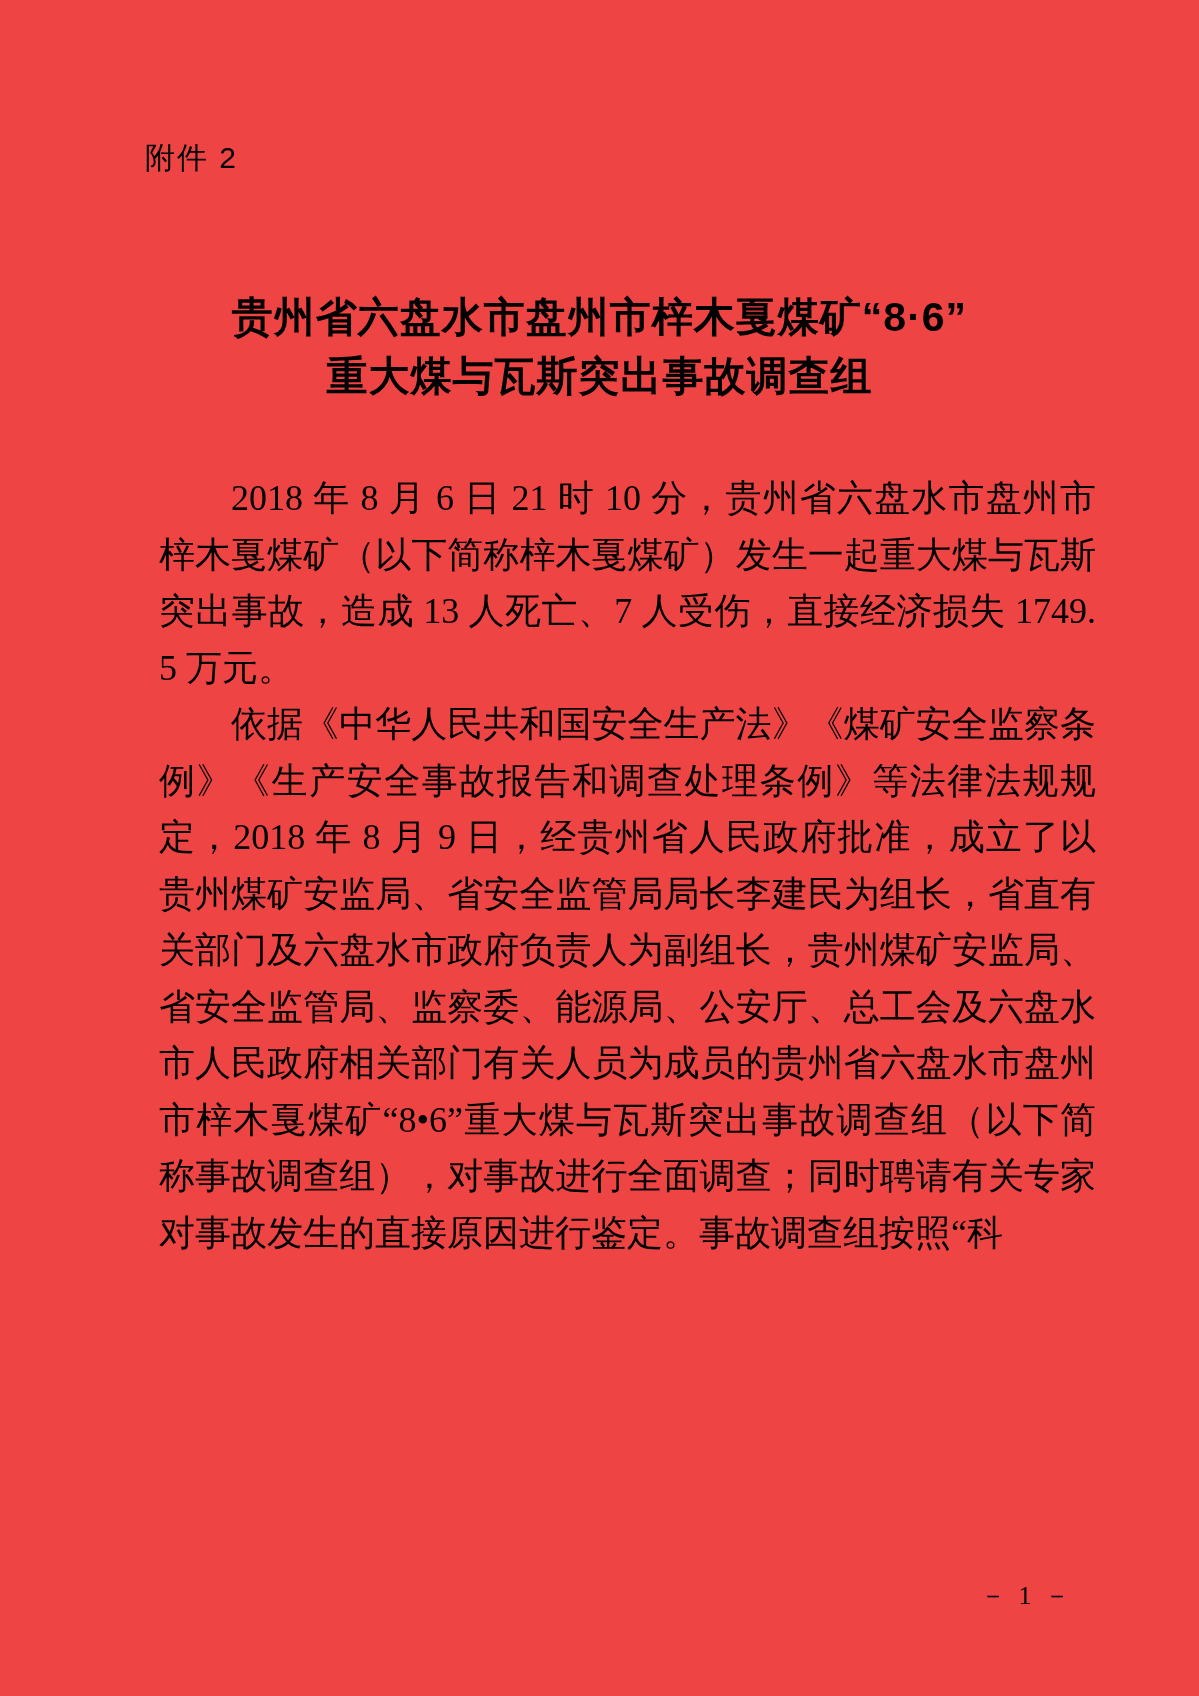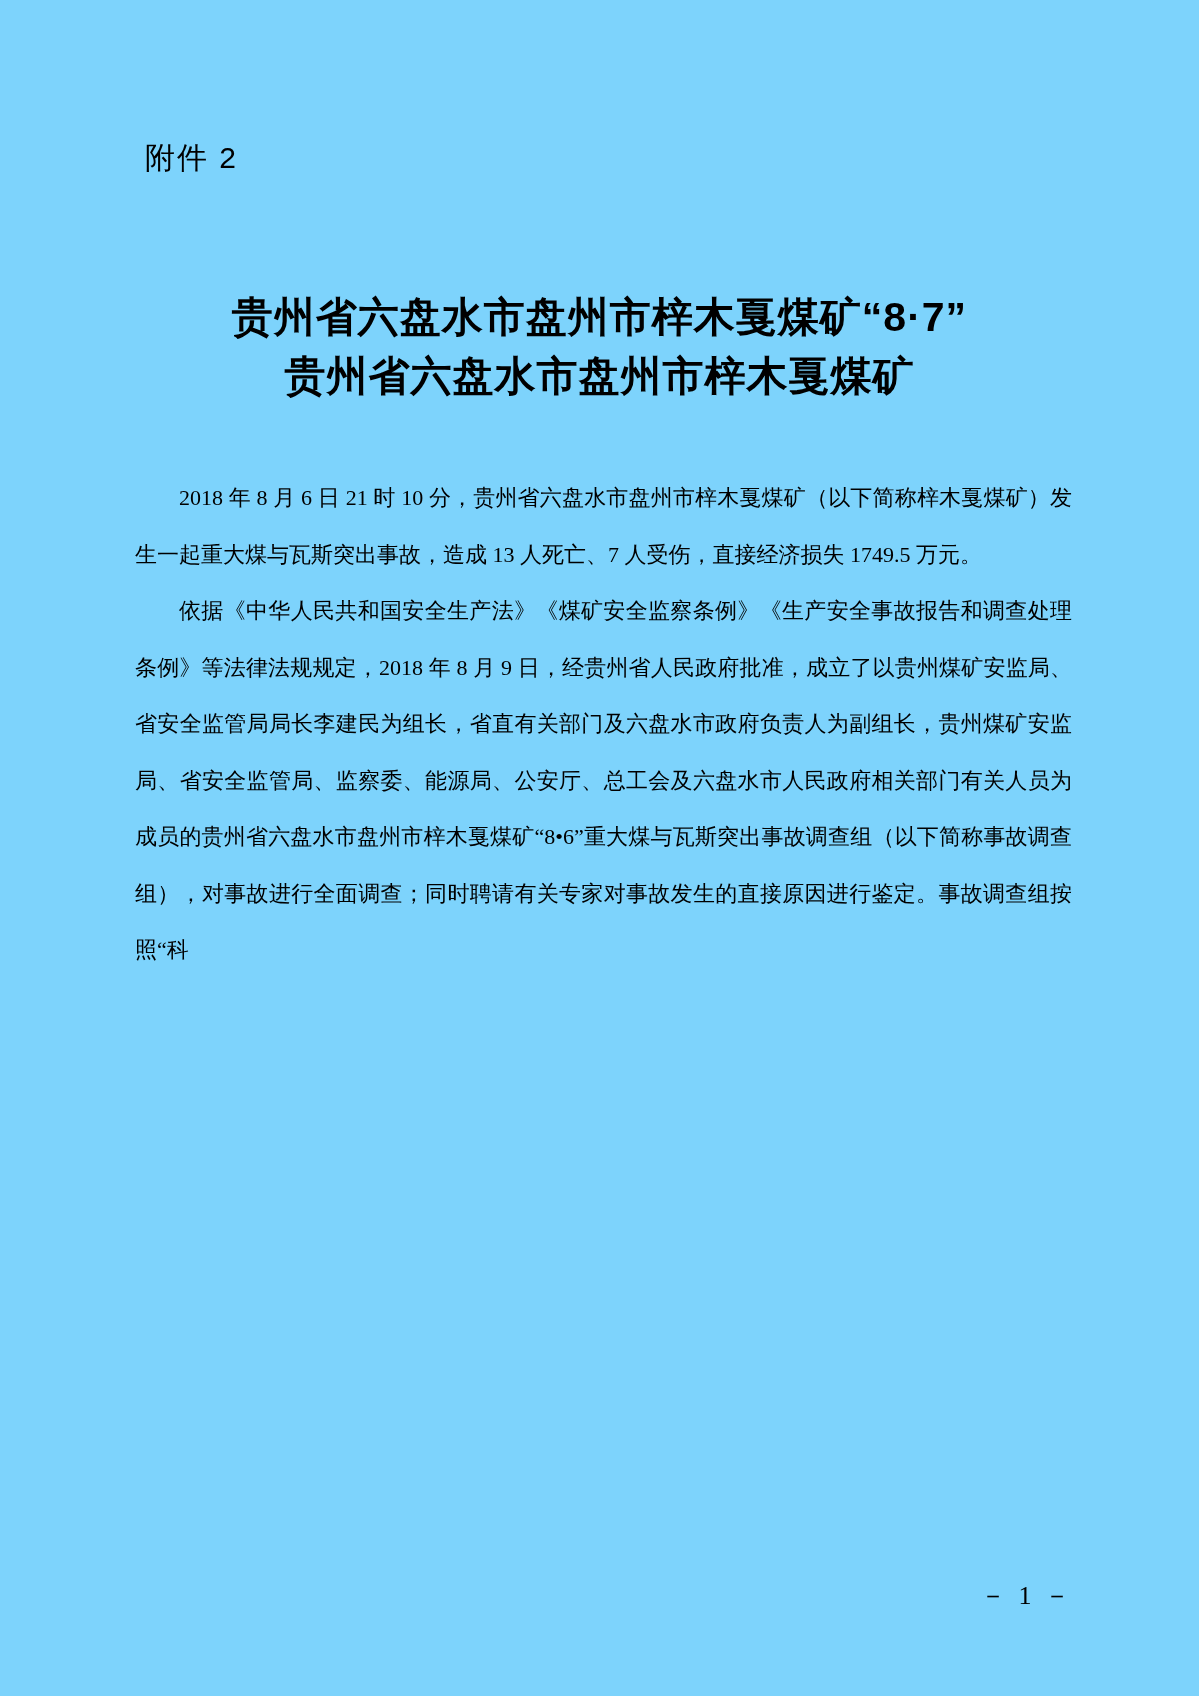--- a/index.html
+++ b/index.html
@@ -11,21 +11,21 @@
     height: 1696px;
     background: #ffffff;
     color: #000000;
     font-family: "Liberation Serif", "DejaVu Serif", serif;
     position: relative;
     overflow: hidden;
   }
   .page {
     position: absolute;
     inset: 0;
-    background: #7dd3fc;
+    background: #ef4444;
   }
   .attachment-label {
     position: absolute;
     left: 145px;
     top: 138px;
     font-family: "Liberation Sans", "DejaVu Sans", sans-serif;
     font-size: 30px;
     font-weight: 500;
     letter-spacing: 2px;
     white-space: nowrap;
@@ -41,24 +41,24 @@
     font-weight: bold;
     font-size: 41px;
     line-height: 59px;
     letter-spacing: 1px;
   }
   .doc-title .title-line {
     display: block;
   }
   .doc-body {
     position: absolute;
-    left: 135px;
+    left: 159px;
     width: 937px;
     top: 470px;
-    font-size: 22px;
+    font-size: 36px;
     line-height: 56.5px;
     text-align: justify;
     text-justify: inter-ideograph;
   }
   .doc-body p {
     margin: 0;
     padding: 0;
     text-indent: 2em;
     word-break: break-all;
   }
@@ -72,22 +72,22 @@
   }
 </style>
 </head>
 <body>
 
 <div class="page">
 
   <div class="attachment-label">附件 2</div>
 
   <h1 class="doc-title">
-    <span class="title-line">贵州省六盘水市盘州市梓木戛煤矿“8·7”</span>
-    <span class="title-line">贵州省六盘水市盘州市梓木戛煤矿</span>
+    <span class="title-line">贵州省六盘水市盘州市梓木戛煤矿“8·6”</span>
+    <span class="title-line">重大煤与瓦斯突出事故调查组</span>
   </h1>
 
   <div class="doc-body">
     <p>2018 年 8 月 6 日 21 时 10 分，贵州省六盘水市盘州市梓木戛煤矿（以下简称梓木戛煤矿）发生一起重大煤与瓦斯突出事故，造成 13 人死亡、7 人受伤，直接经济损失 1749.5 万元。</p>
     <p>依据《中华人民共和国安全生产法》《煤矿安全监察条例》《生产安全事故报告和调查处理条例》等法律法规规定，2018 年 8 月 9 日，经贵州省人民政府批准，成立了以贵州煤矿安监局、省安全监管局局长李建民为组长，省直有关部门及六盘水市政府负责人为副组长，贵州煤矿安监局、省安全监管局、监察委、能源局、公安厅、总工会及六盘水市人民政府相关部门有关人员为成员的贵州省六盘水市盘州市梓木戛煤矿“8•6”重大煤与瓦斯突出事故调查组（以下简称事故调查组），对事故进行全面调查；同时聘请有关专家对事故发生的直接原因进行鉴定。事故调查组按照“科</p>
   </div>
 
   <div class="page-number">－ 1 －</div>
 
 </div>

